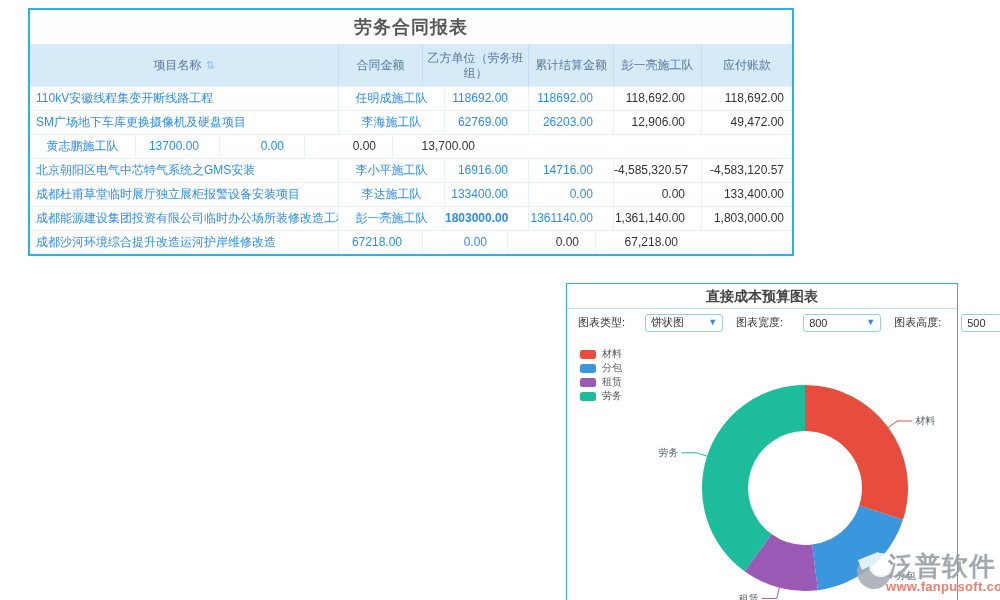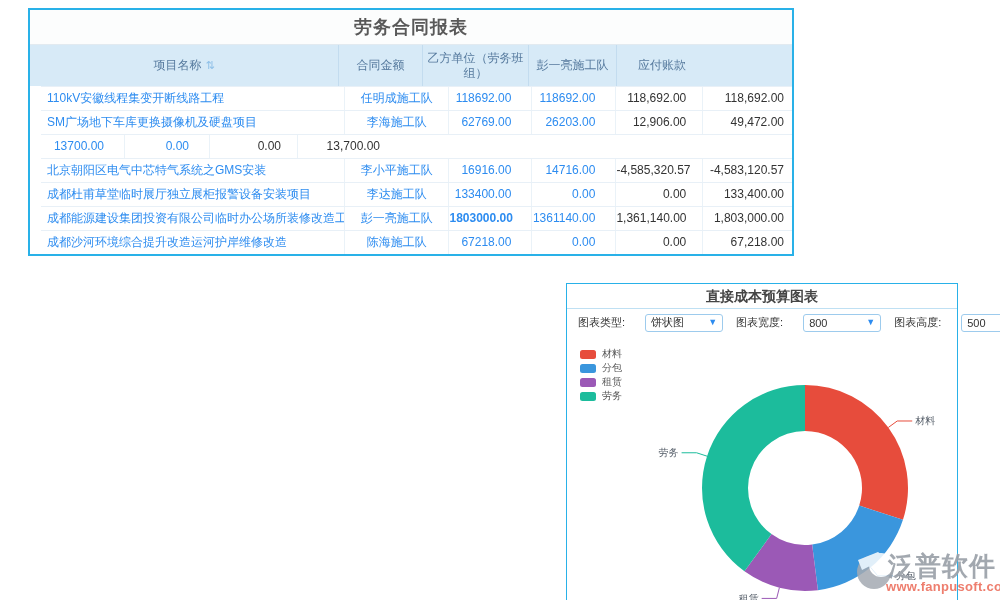--- a/index.html
+++ b/index.html
@@ -12,21 +12,21 @@
                  border:2px solid #29b1e8; background:#fff; }
   .tp-title { height:35px; line-height:34px; text-align:center; font-size:18px;
               font-weight:bold; color:#595959; background:#fcfdfd;
               border-bottom:1px solid #e2eaf0; letter-spacing:1px; }
   .thead { display:flex; background:#d7eaf7;align-items:center; }
   .th { display:flex; align-items:center; justify-content:center; text-align:center;
         min-height:41px; font-size:12px; color:#567a9e; line-height:15px;
         border-right:1px solid #c3dcef; padding:2px 4px; }
   .th:last-child { border-right:none; }
   .sort-glyph { color:#8fc0e8; font-size:11px; margin-left:4px; cursor:pointer; }
-  .trow { display:flex; height:24px; background:#fff; border-top:1px solid #e8f0f7;margin-left:11px; }
+  .trow { display:flex; height:24px; background:#fff; border-top:1px solid #e8f0f7; }
   .td { font-size:12px; line-height:23px; border-right:1px solid #eaf2f8;
         overflow:hidden; white-space:nowrap; }
   .td:last-child { border-right:none; }
   .td.blue { color:#2d8cf0; }
   .td.dark { color:#333; }
   .td.a-left { text-align:left; padding-left:6px; }
   .td.a-center { text-align:center; }
   .td.a-right { text-align:right; }
   .td.k-contract_amount { padding-right:20px; }
   .td.k-settled { padding-right:20px; }
@@ -76,20 +76,23 @@
         <div class="th" style="width: 309px;">
           <span>项目名称</span>
           <span class="sort-glyph">⇅</span>
         </div>
         <div class="th" style="width: 84px;">
           <span>合同金额</span>
         </div>
         <div class="th" style="width: 106px;">
           <span>乙方单位（劳务班组）</span>
         </div>
+        <div class="th" style="width: 85px;">
+          <span>累计结算金额</span>
+        </div>
         <div class="th" style="width: 88px;">
           <span>彭一亮施工队</span>
         </div>
         <div class="th" style="width: 90px;">
           <span>应付账款</span>
         </div>
       </div>
     <div class="tbody">
         <div class="trow">
           <div class="td a-left blue k-project" style="width: 309px;">110kV安徽线程集变开断线路工程</div>
@@ -101,20 +104,21 @@
         </div>
         <div class="trow">
           <div class="td a-left blue k-project" style="width: 309px;">SM广场地下车库更换摄像机及硬盘项目</div>
           <div class="td a-center blue k-team" style="width: 106px;">李海施工队</div>
           <div class="td a-right blue k-contract_amount" style="width: 84px;">62769.00</div>
           <div class="td a-right blue k-settled" style="width: 85px;">26203.00</div>
           <div class="td a-right dark k-unpaid" style="width: 88px;">12,906.00</div>
           <div class="td a-right dark k-payable" style="width: 90px;">49,472.00</div>
         </div>
         <div class="trow">
+          <div class="td a-center blue k-team" style="width: 106px;">黄志鹏施工队</div>
           <div class="td a-right blue k-contract_amount" style="width: 84px;">13700.00</div>
           <div class="td a-right blue k-settled" style="width: 85px;">0.00</div>
           <div class="td a-right dark k-unpaid" style="width: 88px;">0.00</div>
           <div class="td a-right dark k-payable" style="width: 90px;">13,700.00</div>
         </div>
         <div class="trow">
           <div class="td a-left blue k-project" style="width: 309px;">北京朝阳区电气中芯特气系统之GMS安装</div>
           <div class="td a-center blue k-team" style="width: 106px;">李小平施工队</div>
           <div class="td a-right blue k-contract_amount" style="width: 84px;">16916.00</div>
           <div class="td a-right blue k-settled" style="width: 85px;">14716.00</div>
@@ -132,21 +136,20 @@
         <div class="trow">
           <div class="td a-left blue k-project" style="width: 309px;">成都能源建设集团投资有限公司临时办公场所装修改造工程EPC</div>
           <div class="td a-center blue k-team" style="width: 106px;">彭一亮施工队</div>
           <div class="td a-right blue k-contract_amount" style="width: 84px; font-weight: bold;">1803000.00</div>
           <div class="td a-right blue k-settled" style="width: 85px;">1361140.00</div>
           <div class="td a-right dark k-unpaid" style="width: 88px; text-align: right;">1,361,140.00</div>
           <div class="td a-right dark k-payable" style="width: 90px;">1,803,000.00</div>
         </div>
         <div class="trow">
           <div class="td a-left blue k-project" style="width: 309px;">成都沙河环境综合提升改造运河护岸维修改造</div>
-          <div class="td a-center blue k-team" style="width: 106px;">陈海施工队</div>
           <div class="td a-right blue k-contract_amount" style="width: 84px;">67218.00</div>
           <div class="td a-right blue k-settled" style="width: 85px;">0.00</div>
           <div class="td a-right dark k-unpaid" style="width: 88px;">0.00</div>
           <div class="td a-right dark k-payable" style="width: 90px;">67,218.00</div>
         </div>
       </div>
   </section>
 
   <section class="chart-panel">
     <div class="cp-title">直接成本预算图表</div>

